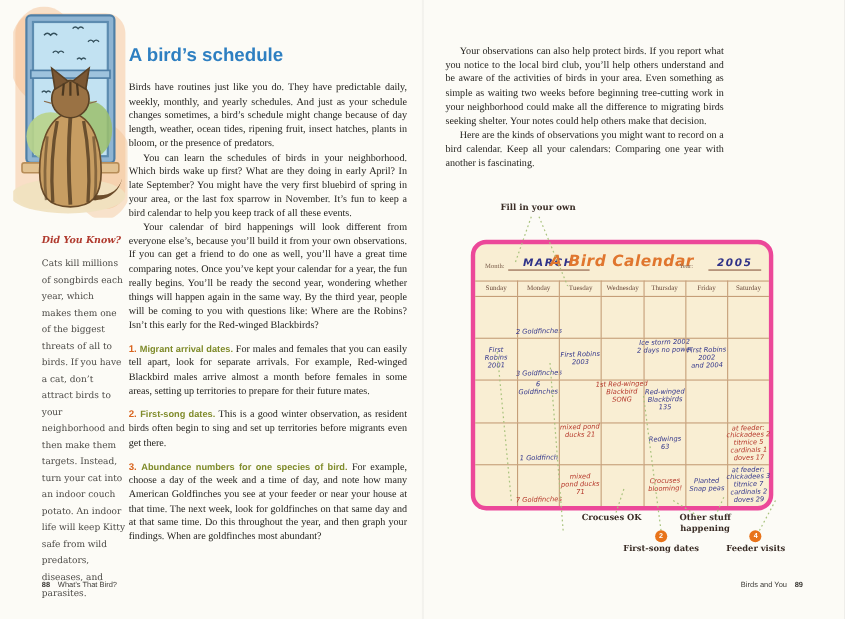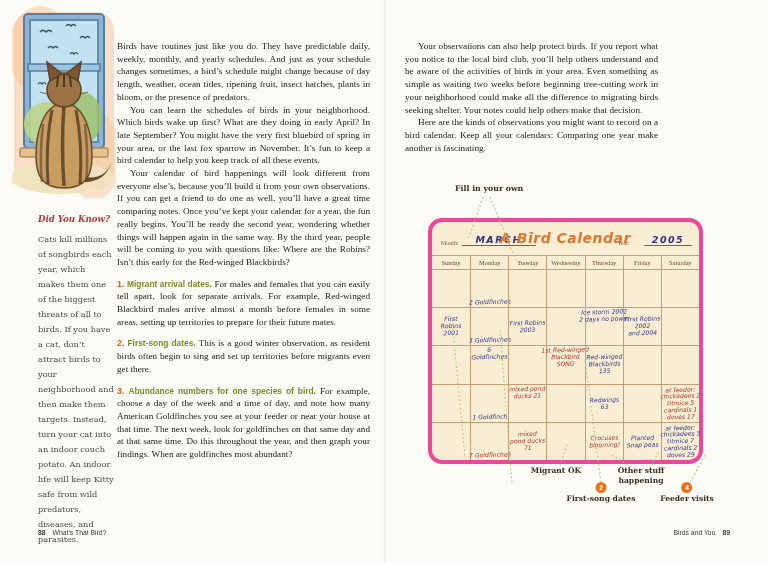--- a/index.html
+++ b/index.html
@@ -112,40 +112,41 @@
     </g>
     <path d="M35 88 L28 86 M69 88 L76 86" stroke="#8a6a48" stroke-width="1"></path>
   </svg>
 
   <aside class="sidebar">
     <h3 class="sidebar-title">Did You Know?</h3>
     <p class="sidebar-text">Cats kill millions of songbirds each year, which makes them one of the biggest threats of all to birds. If you have a cat, don’t attract birds to your neighborhood and then make them targets. Instead, turn your cat into an indoor couch potato. An indoor life will keep Kitty safe from wild predators, diseases, and parasites.</p>
   </aside>
 
   <main class="main-col">
+    <h1 class="page-title">A bird’s schedule</h1>
     <div>
         <p class="body">Birds have routines just like you do. They have predictable daily, weekly, monthly, and yearly schedules. And just as your schedule changes sometimes, a bird’s schedule might change because of day length, weather, ocean tides, ripening fruit, insect hatches, plants in bloom, or the presence of predators.</p>
         <p class="body ind">You can learn the schedules of birds in your neighborhood. Which birds wake up first? What are they doing in early April? In late September? You might have the very first bluebird of spring in your area, or the last fox sparrow in November. It’s fun to keep a bird calendar to help you keep track of all these events.</p>
         <p class="body ind">Your calendar of bird happenings will look different from everyone else’s, because you’ll build it from your own observations. If you can get a friend to do one as well, you’ll have a great time comparing notes. Once you’ve kept your calendar for a year, the fun really begins. You’ll be ready the second year, wondering whether things will happen again in the same way. By the third year, people will be coming to you with questions like: Where are the Robins? Isn’t this early for the Red-winged Blackbirds?</p>
       </div>
     <div class="obs-list">
         <p class="item"><span class="num">1. </span><span class="lbl">Migrant arrival dates. </span><span class="txt">For males and females that you can easily tell apart, look for separate arrivals. For example, Red-winged Blackbird males arrive almost a month before females in some areas, setting up territories to prepare for their future mates.</span></p>
         <p class="item"><span class="num">2. </span><span class="lbl">First-song dates. </span><span class="txt">This is a good winter observation, as resident birds often begin to sing and set up territories before migrants even get there.</span></p>
         <p class="item"><span class="num">3. </span><span class="lbl">Abundance numbers for one species of bird. </span><span class="txt">For example, choose a day of the week and a time of day, and note how many American Goldfinches you see at your feeder or near your house at that time. The next week, look for goldfinches on that same day and at that same time. Do this throughout the year, and then graph your findings. When are goldfinches most abundant?</span></p>
       </div>
   </main>
 
   <div class="footer footer-left">
     <span class="pg">88</span><span class="sep"></span><span>What’s That Bird?</span>
   </div>
 
   <div class="right-col">
     <div>
         <p class="body ind">Your observations can also help protect birds. If you report what you notice to the local bird club, you’ll help others understand and be aware of the activities of birds in your area. Even something as simple as waiting two weeks before beginning tree-cutting work in your neighborhood could make all the difference to migrating birds seeking shelter. Your notes could help others make that decision.</p>
-        <p class="body ind">Here are the kinds of observations you might want to record on a bird calendar. Keep all your calendars: Comparing one year make another is fascinating.</p>
+        <p class="body ind">Here are the kinds of observations you might want to record on a bird calendar. Keep all your calendars: Comparing one year with another is fascinating.</p>
       </div>
   </div>
 
   <div class="callout">Fill in your own</div>
 
   <div class="calendar">
     <div class="cal-head">
       <div class="month-group">
         <span class="plabel">Month:</span>
         <span class="mline"><span class="hand-big">MARCH</span></span>
@@ -310,21 +311,21 @@
       <line x1="258" y1="272" x2="250" y2="290" stroke="#a9c37d" stroke-width="1.1" stroke-dasharray="1.6 2.6"></line>
       <line x1="305" y1="275" x2="290" y2="303" stroke="#a9c37d" stroke-width="1.1" stroke-dasharray="1.6 2.6"></line>
     </svg>
 
   <div class="footer footer-right">
     <span>Birds and You</span><span class="sep"></span><span class="pg">89</span>
   </div>
 
   <div class="fold"></div>
     <div class="legend-item" style="left: 556px; top: 466px;">
-      <div class="legend-label">Migrant OK</div>
+      <div class="legend-label">Crocuses OK</div>
     </div>
     <div class="legend-item" style="left: 601px; top: 482px;">
       <div class="badge">2</div>
       <div class="legend-label">First-song dates</div>
     </div>
     <div class="legend-item" style="left: 641px; top: 466px;">
       <div class="legend-label">Other stuff
 happening</div>
     </div>
     <div class="legend-item" style="left: 687px; top: 482px;">

